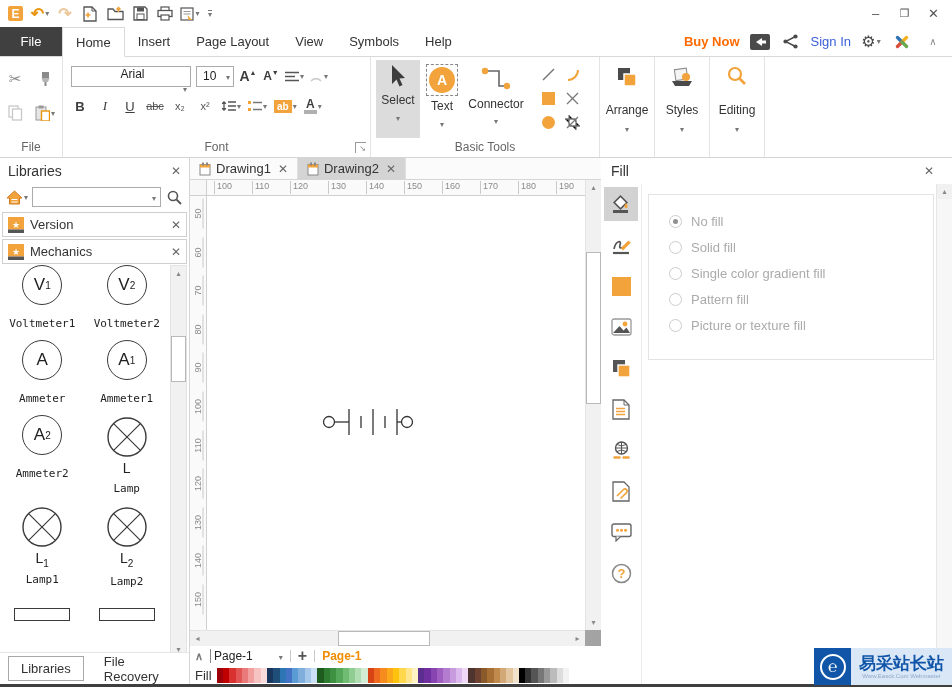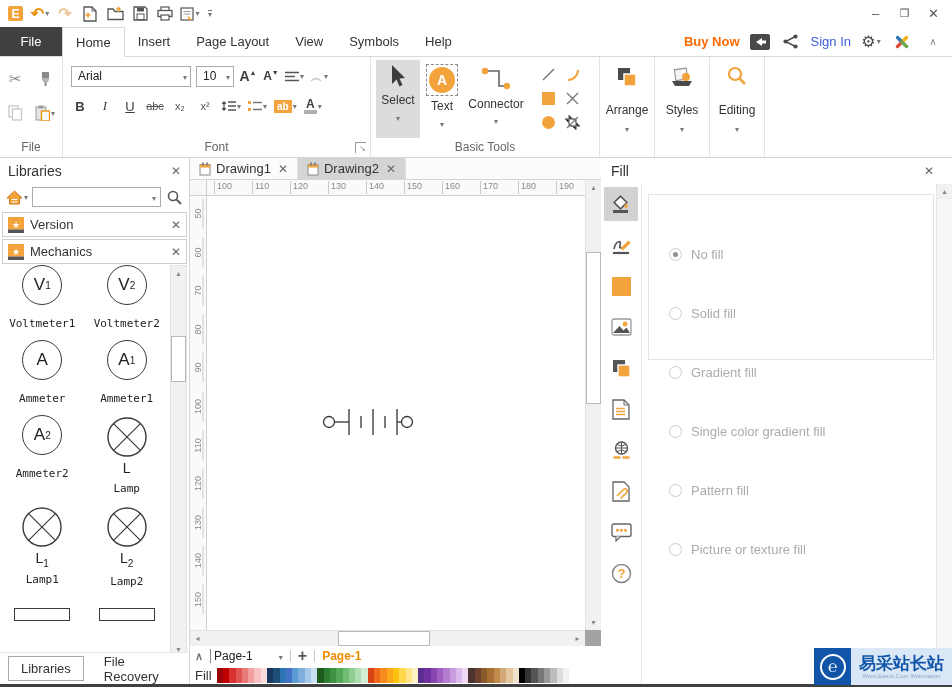--- a/index.html
+++ b/index.html
@@ -37,21 +37,21 @@
   .ribbon { position:absolute; top:57px; left:0; width:100%; height:101px; background:#fff; border-bottom:1px solid #D5D5D5; display:flex; }
   .rgroup { position:relative; border-right:1px solid #E3E3E3; height:100%; }
   .glabel { position:absolute; bottom:3px; left:0; right:0; text-align:center; font-size:12px; color:#666; }
   .g-file { width:63px; }
   .fgrid { display:grid; grid-template-columns:28px 32px; grid-template-rows:34px 34px; justify-content:center; align-items:center; justify-items:center; padding-top:5px; }
   .glyph-cut::before { content:"✂"; color:#8a8a8a; font-size:15px; }
   .g-font { width:308px; padding:6px 6px 0 8px; }
   .font-row { display:flex; align-items:center; gap:5px; height:26px; }
   .combo { border:1px solid #ABABAB; height:21px; display:flex; align-items:center; padding:0 3px 0 6px; font-size:12px; color:#222; background:#fff; }
   .combo .dd-only { margin-left:auto; padding-left:6px; }
-  .combo.name { width:120px; }
+  .combo.name { width:120px;flex-direction:column; }
   .combo.size { width:38px; }
   .fbtn { height:22px; min-width:18px; display:flex; align-items:center; justify-content:center; color:#3d3d3d; font-size:13px; }
   .b{font-weight:bold;} .i{font-style:italic; font-family:"Liberation Serif",serif;} .u{text-decoration:underline;}
   .strike{text-decoration:line-through; font-size:11px; color:#555;}
   .subsup{font-size:11px; color:#555;}
   .launcher { position:absolute; right:4px; bottom:4px; width:11px; height:11px; border-left:1px solid #999; border-top:1px solid #999; color:#888; font-size:8px; display:flex; align-items:flex-end; justify-content:flex-end; }
   .launcher::before{content:"↘";}
   .g-basic { width:229px; display:flex; padding:3px 0 0 5px; }
   .bigbtn { width:44px; display:flex; flex-direction:column; align-items:center; padding-top:4px; height:78px; }
   .bigbtn.sel { background:#DCDCDC; }
@@ -126,21 +126,21 @@
   .palette span { width:6.3px; height:15px; }
 
   
   .fill-panel { position:absolute; left:601px; top:158px; right:0; bottom:0; background:#fff; }
   .fp-head { height:26px; display:flex; align-items:center; padding:0 18px 0 10px; }
   .fp-title { font-size:14px; color:#333; }
   .fp-rail { position:absolute; left:0; top:26px; width:41px; bottom:0; border-right:1px solid #EAEAEA; display:flex; flex-direction:column; align-items:center; padding-top:3px; }
   .rail-ico { width:34px; height:34px; display:flex; align-items:center; justify-content:center; margin-bottom:7px; }
   .rail-ico.sel { background:#D2D2D2; }
   .fp-box { position:absolute; left:47px; top:36px; width:286px; height:166px; border:1px solid #E3E3E3; background:#fff; padding:13px 0 0 20px; }
-  .opt-row { display:flex; align-items:center; height:26px;margin-top:33px; }
+  .opt-row { display:flex; align-items:center; height:26px; }
   .radio { width:13px; height:13px; border-radius:50%; border:1.5px solid #CCC; background:#fff; display:flex; align-items:center; justify-content:center; }
   .radio.on::after { content:""; width:5px; height:5px; border-radius:50%; background:#909090; }
   .opt-label { margin-left:9px; font-size:13px; color:#ABABAB; }
   .fp-scroll { position:absolute; right:0; top:26px; width:16px; bottom:0; background:#F7F7F7; border-left:1px solid #E6E6E6; }
 
   
   .bottom-strip { position:absolute; left:0; bottom:0; width:100%; height:3px; background:#3F3F3F; }
   .watermark { position:absolute; right:0; bottom:2px; width:138px; height:37px; display:flex; z-index:5; }
   .wm-logo { width:37px; height:37px; background:#1055A8; display:flex; align-items:center; justify-content:center; }
   .wm-logo-circle { width:26px; height:26px; border-radius:50%; border:2px solid #fff; color:#fff; font-weight:bold; font-size:16px; display:flex; align-items:center; justify-content:center; }
@@ -791,24 +791,20 @@
       <div class="opt-row">
         <span class="radio on"></span>
         <span class="opt-label">No fill</span>
       </div>
       <div class="opt-row">
         <span class="radio"></span>
         <span class="opt-label">Solid fill</span>
       </div>
       <div class="opt-row">
         <span class="radio"></span>
-        <span class="opt-label">Gradient fill</span>
-      </div>
-      <div class="opt-row">
-        <span class="radio"></span>
         <span class="opt-label">Single color gradient fill</span>
       </div>
       <div class="opt-row">
         <span class="radio"></span>
         <span class="opt-label">Pattern fill</span>
       </div>
       <div class="opt-row">
         <span class="radio"></span>
         <span class="opt-label">Picture or texture fill</span>
       </div>

